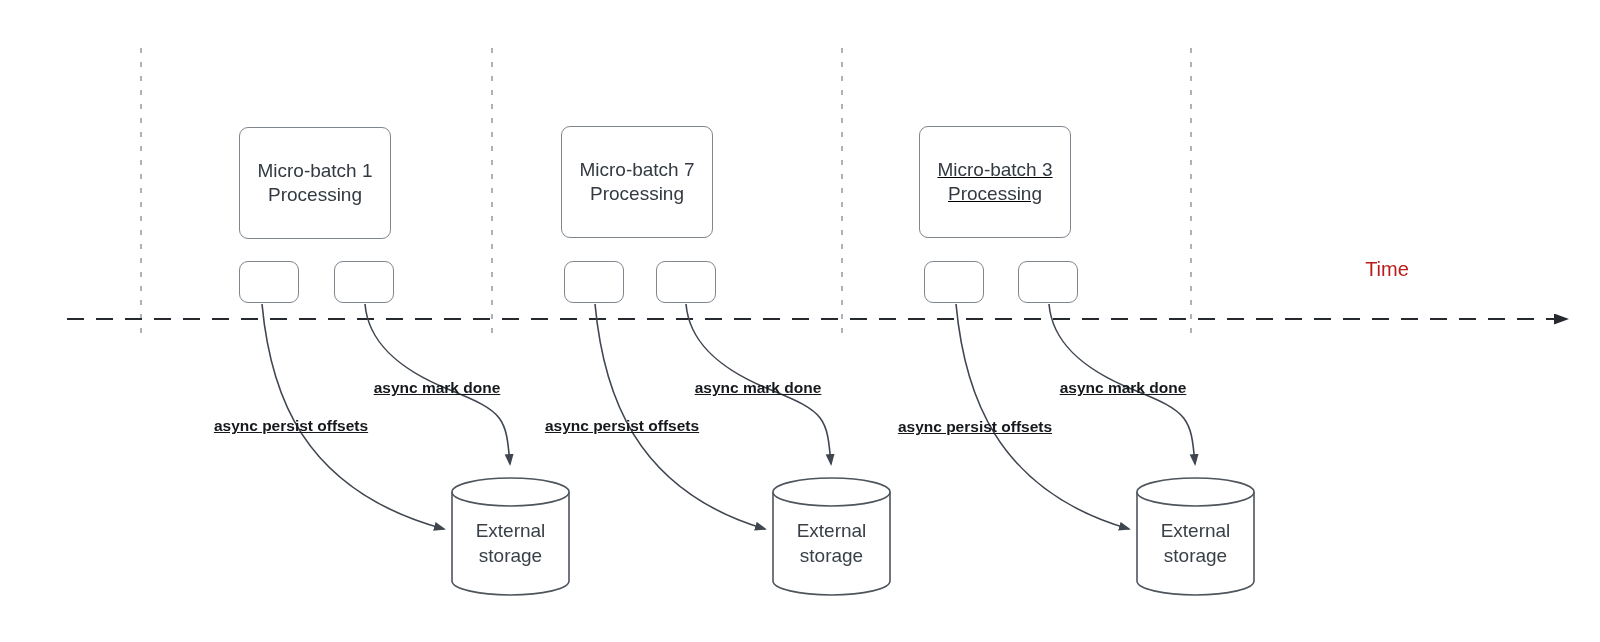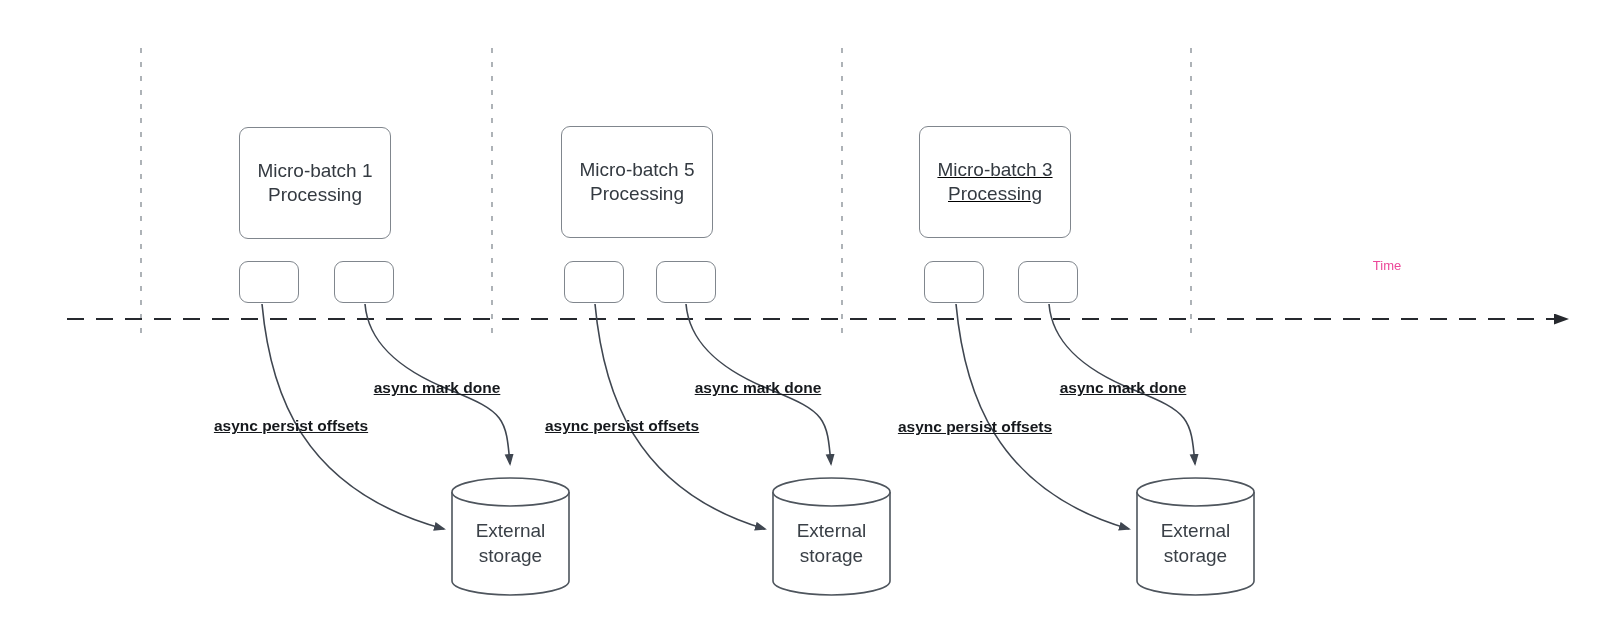--- a/index.html
+++ b/index.html
@@ -73,22 +73,22 @@
   .storage-label span{width:92px;margin-top:8px;}
   .b1 .storage-label{left:452px;width:117px;}
   .b2 .storage-label{left:773px;width:117px;}
   .b3 .storage-label{left:1137px;width:117px;}
 
   
   .time-label{
     position:absolute;
     left:1387px;top:258px;
     transform:translateX(-50%);
-    font-size:13px;
-    color:#ec4899;
+    font-size:20px;
+    color:#b91c1c;
     text-align:center;
   }
 </style>
 </head>
 <body>
 
 <div id="canvas">
 
   <svg id="wires" width="1600" height="642" viewBox="0 0 1600 642">
     <defs>
@@ -138,21 +138,21 @@
     <div class="mini-box mini-b"></div>
     <div class="edge-label lbl-persist">async persist offsets</div>
     <div class="edge-label lbl-done">async mark done</div>
     <div class="storage-label">
       <span>External storage</span>
     </div>
   </div>
 
   <div class="b2">
     <div class="proc-box">
-      <div class="proc-label">Micro-batch 5 Processing</div>
+      <div class="proc-label">Micro-batch 7 Processing</div>
     </div>
     <div class="mini-box mini-a"></div>
     <div class="mini-box mini-b"></div>
     <div class="edge-label lbl-persist">async persist offsets</div>
     <div class="edge-label lbl-done">async mark done</div>
     <div class="storage-label">
       <span>External storage</span>
     </div>
   </div>
 

